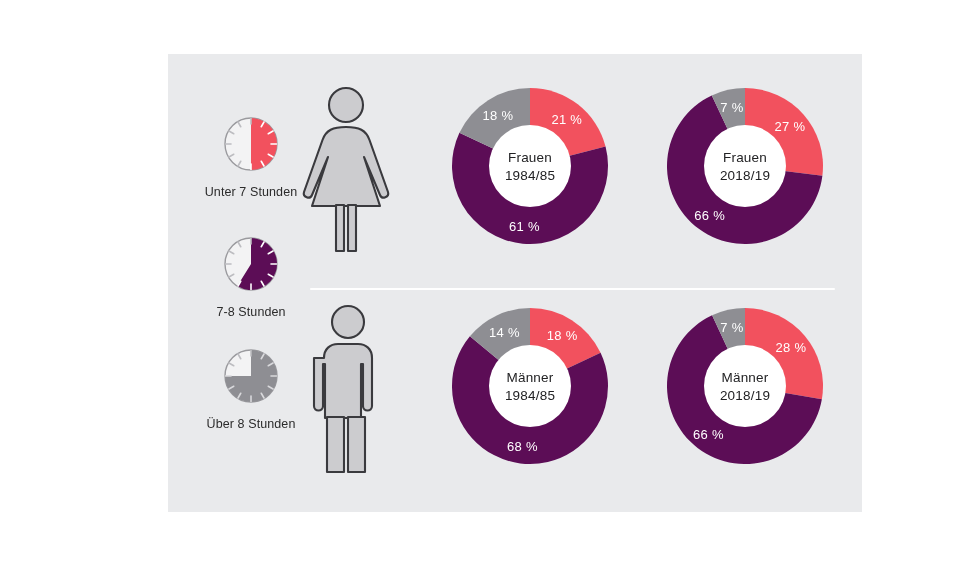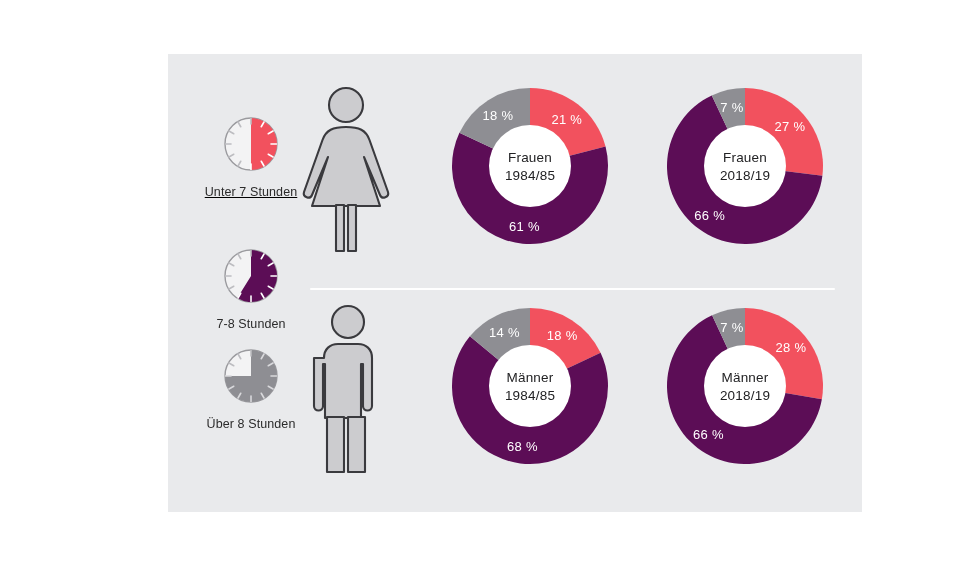--- a/index.html
+++ b/index.html
@@ -13,22 +13,22 @@
     background:#e9eaec;
   }
   .divider{
     position:absolute;left:142px;top:234px;width:525px;height:2px;
     background:#ffffff;border-radius:1px;
   }
 
   
   .legend{position:absolute;left:18px;top:58px;width:130px;}
   .legend-item{position:absolute;left:0;width:130px;text-align:center;}
-  .legend-item.i0{top:0;text-decoration:underline;}
-  .legend-item.i1{top:132px;text-align:center;}
+  .legend-item.i0{top:0;}
+  .legend-item.i1{top:120px;text-align:center;}
   .legend-item.i2{top:232px;}
   .clock{display:block;margin:0 auto;}
   .legend-label{
     margin-top:9px;font-size:12.5px;color:#2b2b2b;letter-spacing:.1px;
     white-space:nowrap;
   }
 
   
   .person{position:absolute;}
   .person.female{left:130px;top:30px;}

